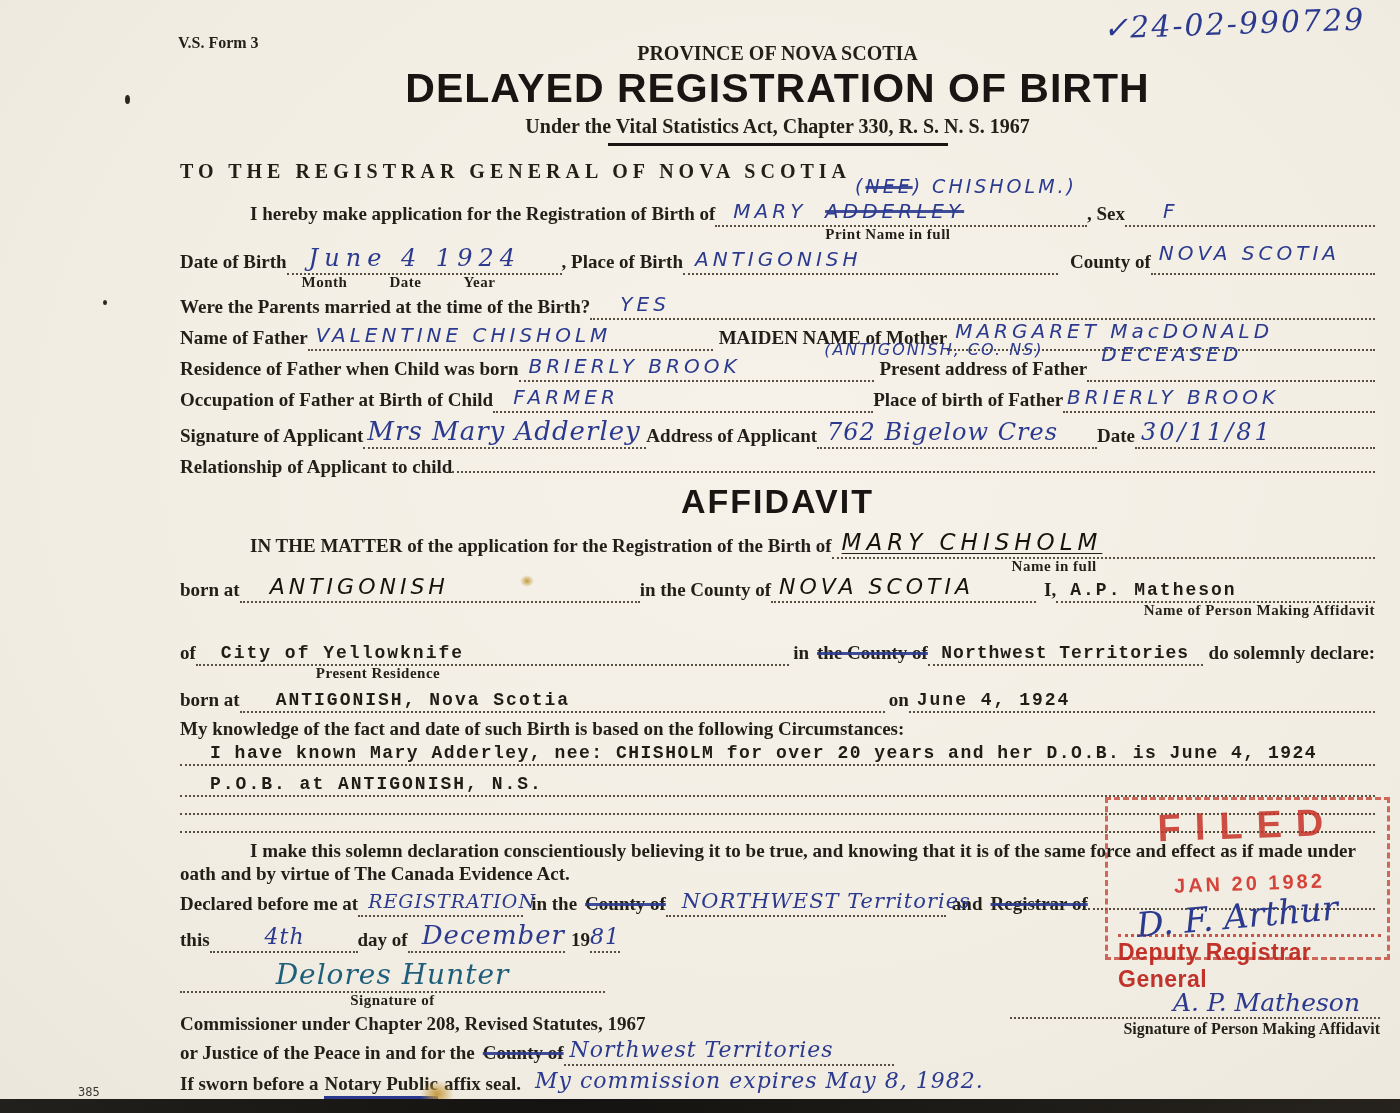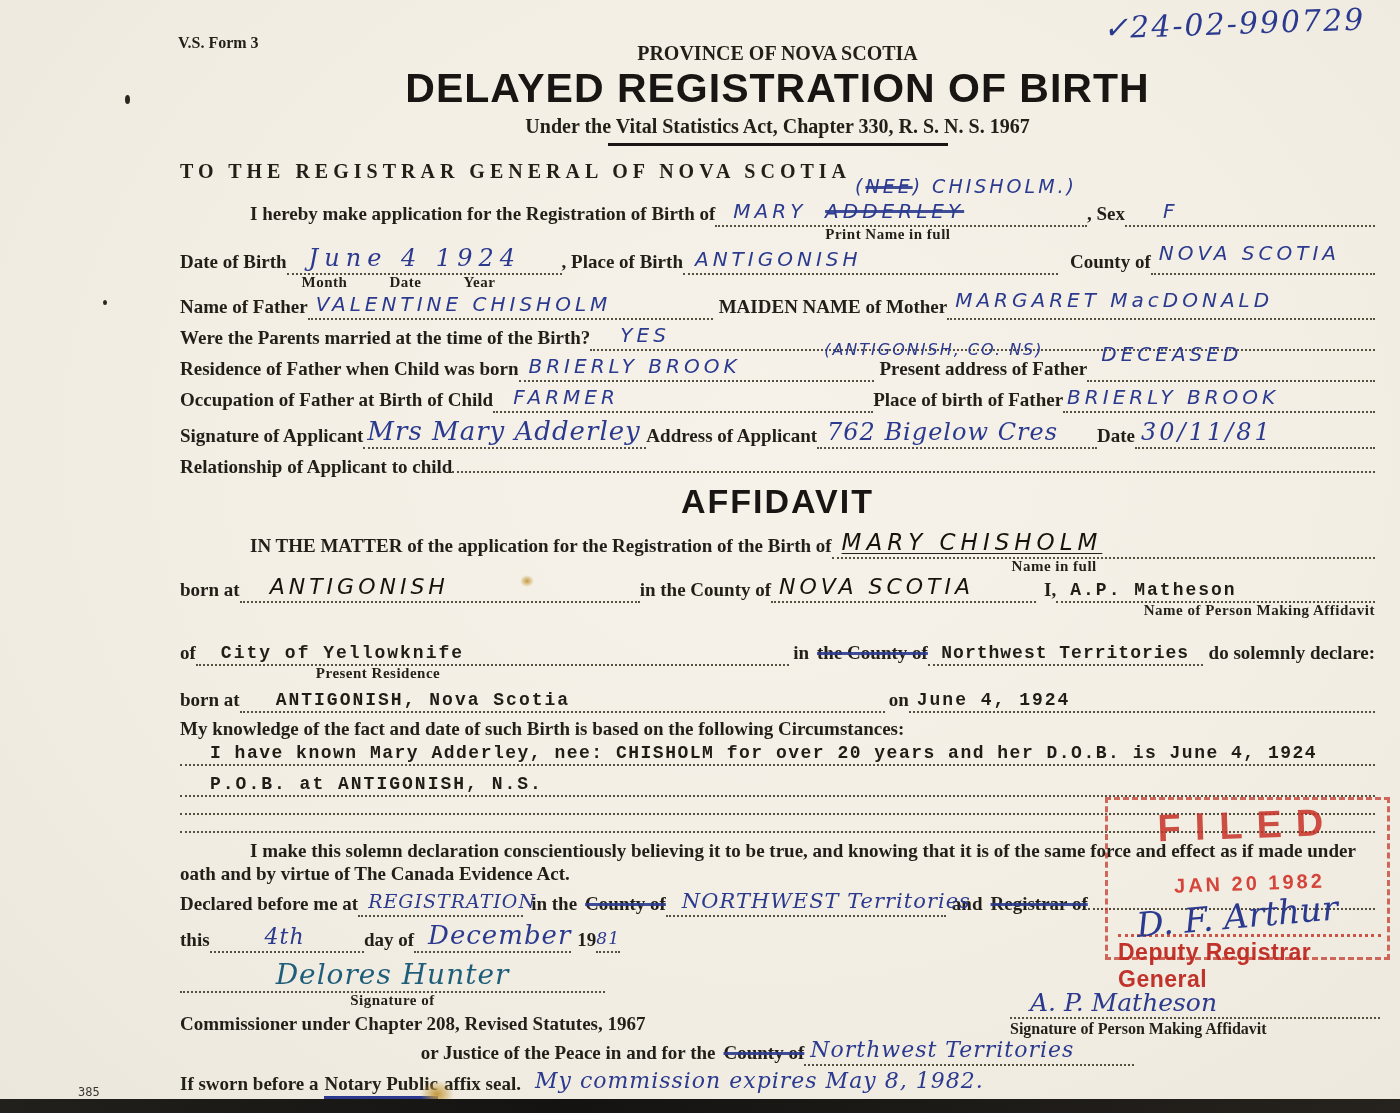--- a/index.html
+++ b/index.html
@@ -30,21 +30,21 @@
   .subtitle { font-size:20px; font-weight:700; margin-top:3px; }
   .rule { width:340px; border-top:3px solid #181512; margin:5px auto 0 auto; }
   .affidavit-h { font-family:"Liberation Sans", sans-serif; font-weight:700; font-size:34px; letter-spacing:2px; text-align:center; margin:4px 25px 12px 180px; color:#181512; }
   .para { margin:6px 25px 8px 180px; font-size:19px; font-weight:700; line-height:1.22; }
   .para .ind { display:inline-block; width:70px; }
   .stamp-box { position:absolute; left:1105px; top:797px; width:285px; height:163px; border:3px dashed rgba(196,58,44,.75); }
   .filed { font-family:"Liberation Sans",sans-serif; font-weight:700; font-size:38px; letter-spacing:14px; color:rgba(200,48,38,.85); text-align:center; transform:rotate(-2deg); margin-top:4px; }
   .stamp-date { font-family:"Liberation Sans",sans-serif; font-weight:700; font-size:20px; letter-spacing:3px; color:rgba(210,50,40,.9); margin:24px 0 0 66px; transform:rotate(-2deg); }
   .reg-sig { font-family:"DejaVu Serif",serif; font-style:italic; font-size:34px; color:#2b3a8f; margin:0 0 0 28px; transform:rotate(-5deg); }
   .drg { border-top:3px dotted rgba(196,58,44,.85); margin:0 6px 0 10px; padding-top:2px; font-family:"Liberation Sans",sans-serif; font-weight:700; font-size:23px; color:rgba(190,40,32,.95); letter-spacing:0.5px; }
-  .affiant { position:absolute; left:1010px; top:988px; width:370px; text-align:left; }
+  .affiant { position:absolute; left:1010px; top:988px; width:370px; text-align:right; }
   .affiant .sig { font-family:"DejaVu Serif",serif; font-style:italic; font-size:25px; color:#2b3a8f; border-bottom:2px dotted #55503f; display:block; padding:0 20px 0 20px; }
   .affiant .cap { font-size:16px; font-weight:700; margin-top:1px; }
   .pagenum { position:absolute; left:78px; top:1085px; font-family:"DejaVu Sans Mono",monospace; font-size:12px; color:#3a362e; }
   .bottom-strip { position:absolute; left:0; bottom:0; width:100%; height:14px; background:linear-gradient(90deg,#22201c,#141311 40%,#26231e); }
   .refnum { position:absolute; right:35px; top:6px; font-family:"DejaVu Serif",serif; font-style:italic; font-size:30px; color:#2b3a8f; letter-spacing:2px; transform:rotate(-2deg); }
   .formno { position:absolute; left:178px; top:34px; font-size:16px; font-weight:700; }
   .addressee { margin:14px 0 20px 180px; font-size:20px; font-weight:700; letter-spacing:5px; }
   .speck { position:absolute; background:#2a261f; border-radius:50%; }
   .stain { position:absolute; background:radial-gradient(ellipse, #c59a3f 0%, rgba(197,154,63,0) 70%); border-radius:50%; }
   .ann-nee { position:absolute; right:10px; top:-26px; font-size:19px; letter-spacing:3px; }
@@ -100,34 +100,34 @@
     <span class="f" style="width:375px; text-align:left; padding-left:12px;">
       <span class="hw caps">ANTIGONISH</span>
     </span>
     <span class="lbl p" style="margin-left:12px;">County of</span>
     <span class="f g" style="text-align:left; padding-left:8px;">
       <span class="hw caps" style="top:-8px;">NOVA SCOTIA</span>
     </span>
   </div>
 
   <div class="row">
+    <span class="lbl p">Were the Parents married at the time of the Birth?</span>
+    <span class="f g" style="text-align:left; padding-left:30px;">
+      <span class="hw caps">YES</span>
+    </span>
+  </div>
+
+  <div class="row">
     <span class="lbl p">Name of Father</span>
     <span class="f" style="width:405px; text-align:left; padding-left:8px;">
       <span class="hw caps">VALENTINE CHISHOLM</span>
     </span>
     <span class="lbl p" style="margin-left:6px;">MAIDEN NAME of Mother</span>
     <span class="f g" style="text-align:left; padding-left:8px;">
       <span class="hw caps" style="top:-6px;">MARGARET MacDONALD</span>
-    </span>
-  </div>
-
-  <div class="row">
-    <span class="lbl p">Were the Parents married at the time of the Birth?</span>
-    <span class="f g" style="text-align:left; padding-left:30px;">
-      <span class="hw caps">YES</span>
     </span>
   </div>
 
   <div class="row">
     <span class="lbl p">Residence of Father when Child was born</span>
     <span class="f" style="width:355px; text-align:left; padding-left:10px;">
       <span class="hw caps">BRIERLY BROOK</span>
       <span class="hw caps raise" style="position:absolute; right:-170px; top:-16px;">(ANTIGONISH, CO. NS)</span>
     </span>
     <span class="lbl p" style="margin-left:6px;">Present address of Father</span>
@@ -261,36 +261,36 @@
     <span class="lbl p">this</span>
     <span class="f" style="width:280px; text-align:left; padding-left:55px;">
       <span class="hw script" style="font-size:22px;">4th</span>
     </span>
     <span class="lbl p">day of</span>
     <span class="f" style="width:195px; text-align:left; padding-left:14px;">
       <span class="hw script">December</span>
     </span>
     <span class="lbl p" style="margin-left:6px;">19</span>
     <span class="f" style="width:50px; text-align:left;">
-      <span class="hw script" style="font-size:17px;">81</span>
+      <span class="hw script" style="font-size:22px;">81</span>
     </span>
   </div>
 
   <div class="row" style="margin-bottom:20px; margin-right:795px;">
     <span class="f g" style="text-align:center;">
       <span class="hw script" style="font-size:28px; color:#1f5e7a;">Delores Hunter</span>
       <span class="sub" style="left:0; right:0; text-align:center;">Signature of</span>
     </span>
   </div>
 
   <div class="row" style="margin-bottom:6px;">
     <span class="lbl p">Commissioner under Chapter 208, Revised Statutes, 1967</span>
   </div>
 
-  <div class="row" style="margin-bottom:6px;justify-content:center;">
+  <div class="row" style="margin-bottom:6px;">
     <span class="lbl p">or Justice of the Peace in and for the</span>
     <span class="lbl p strike" style="margin-left:8px;">County of</span>
     <span class="f" style="width:330px; text-align:left; padding-left:6px;">
       <span class="hw script" style="font-size:22px;">Northwest Territories</span>
     </span>
   </div>
 
   <div class="row">
     <span class="lbl p">If sworn before a</span>
     <span class="lbl p" style="margin-left:6px; border-bottom:3px solid #2b3a8f; padding-bottom:1px;">Notary Public</span>

